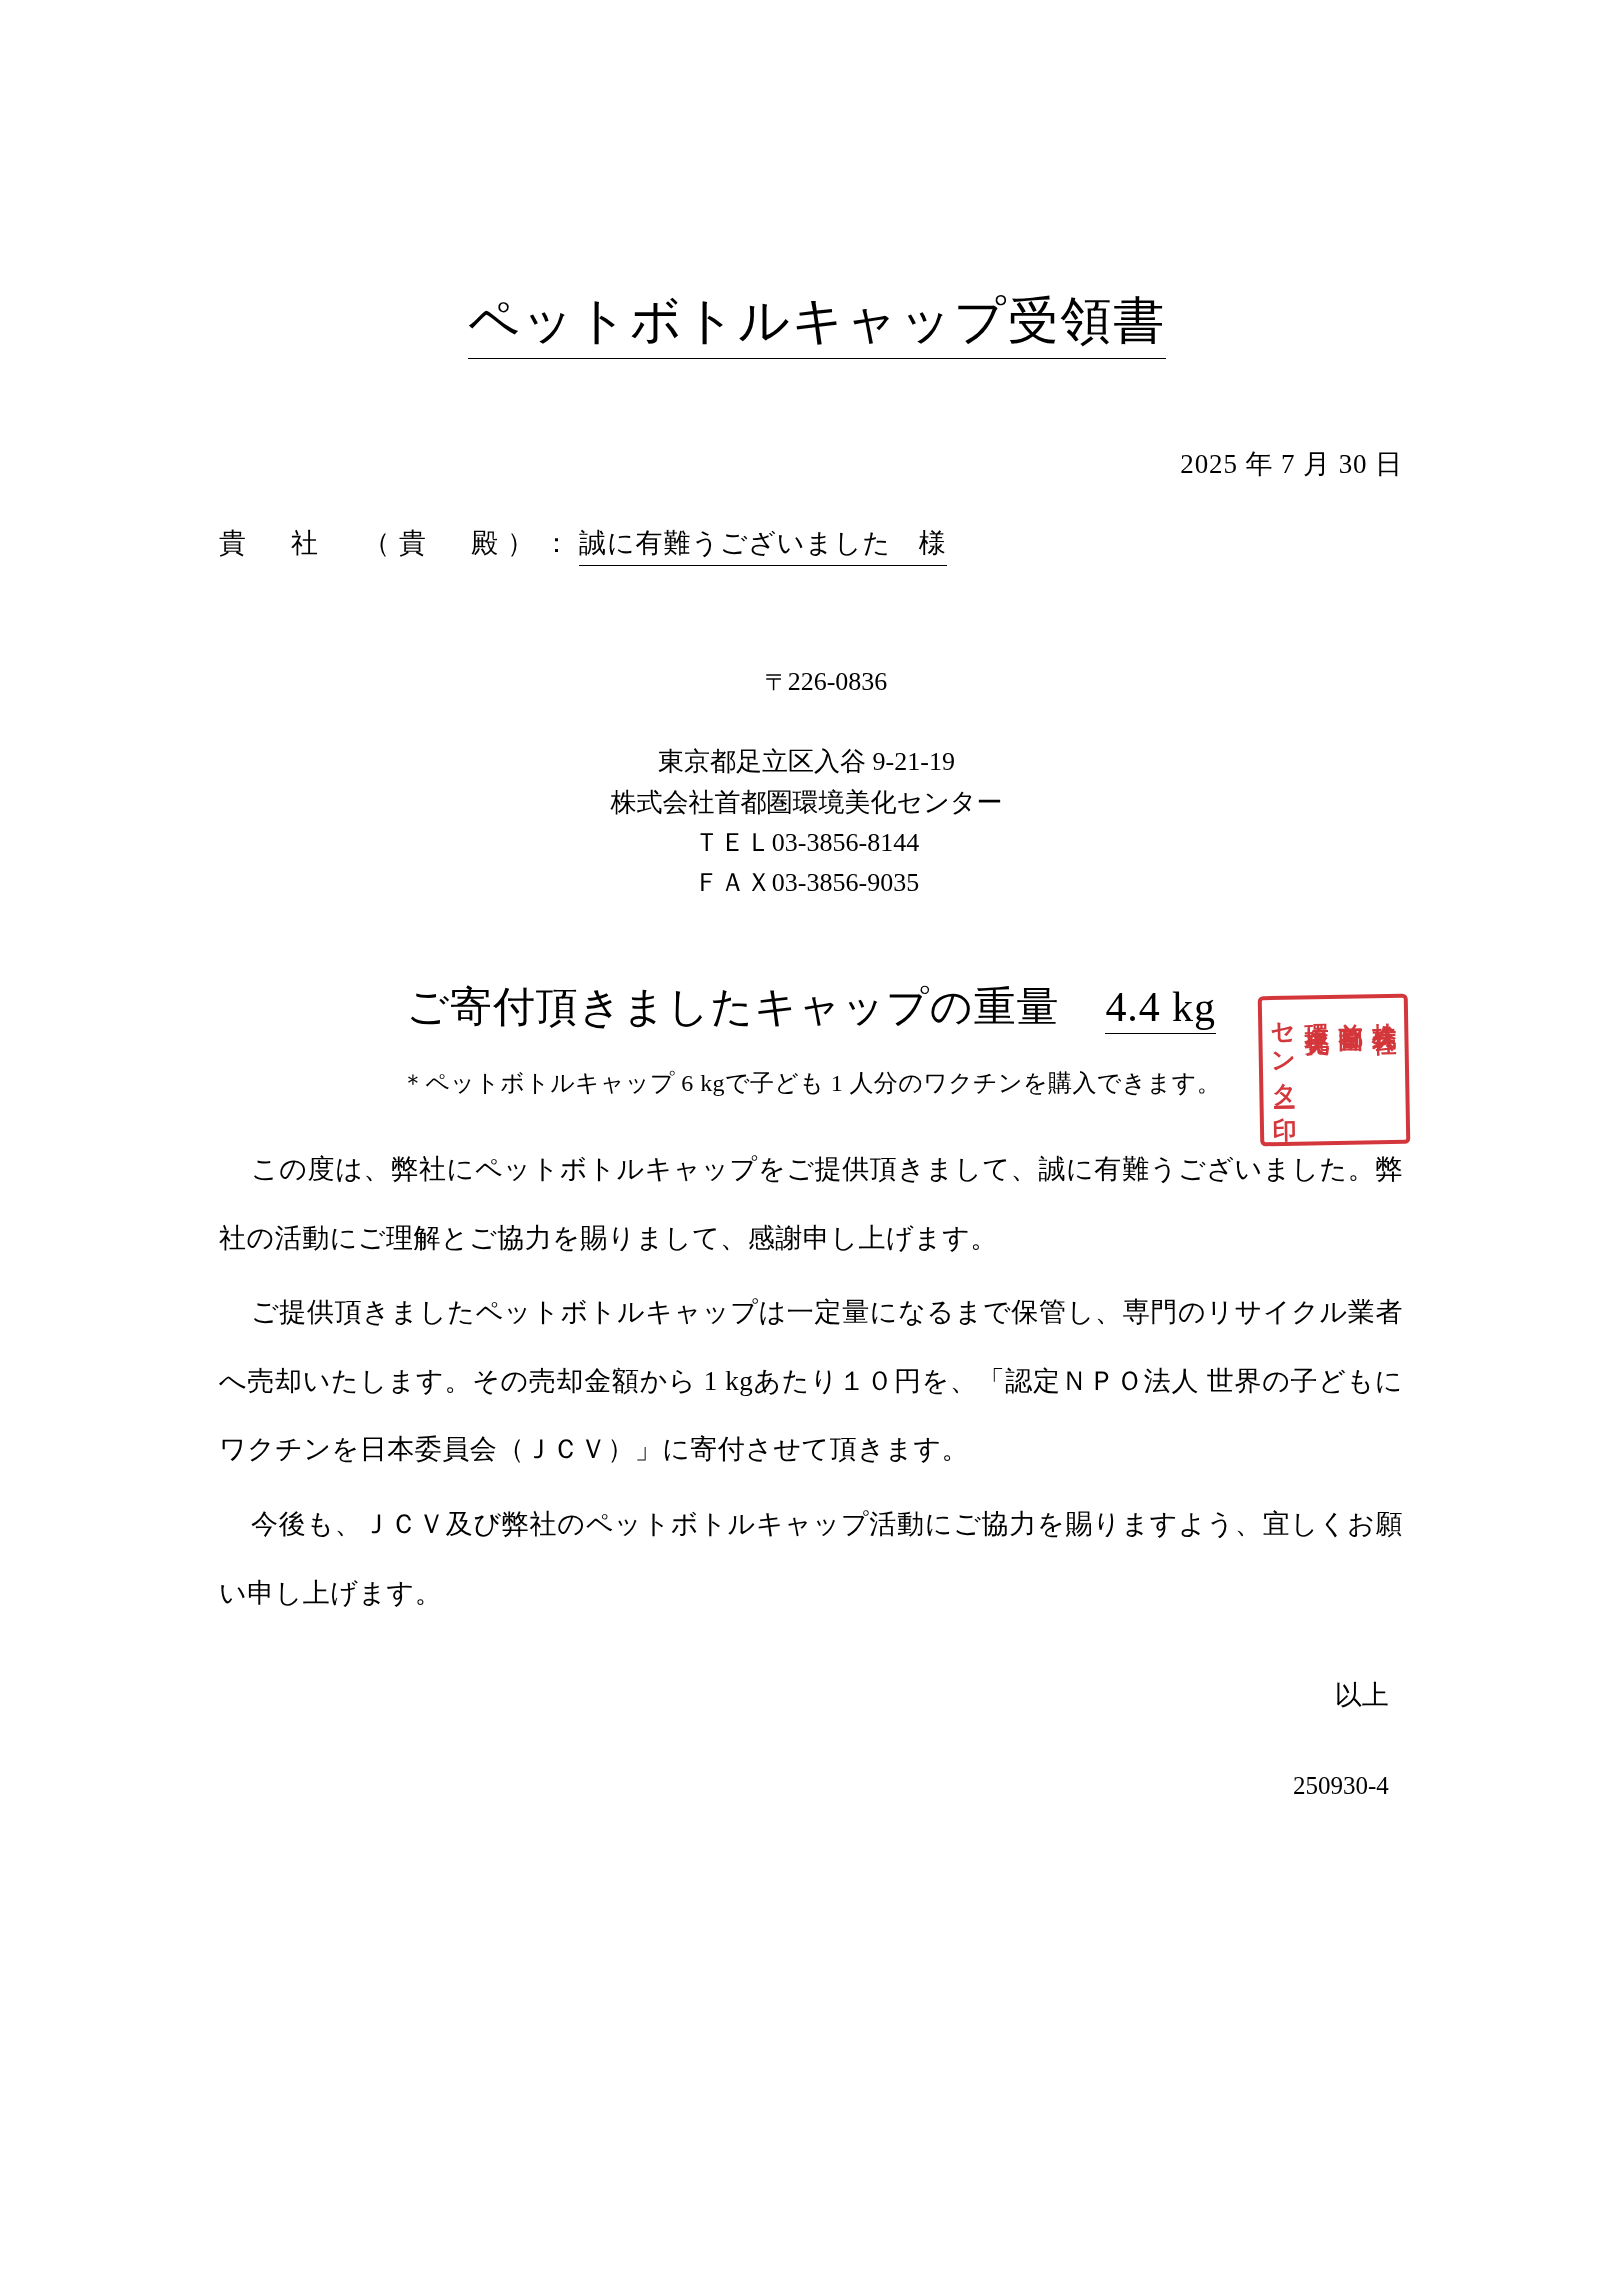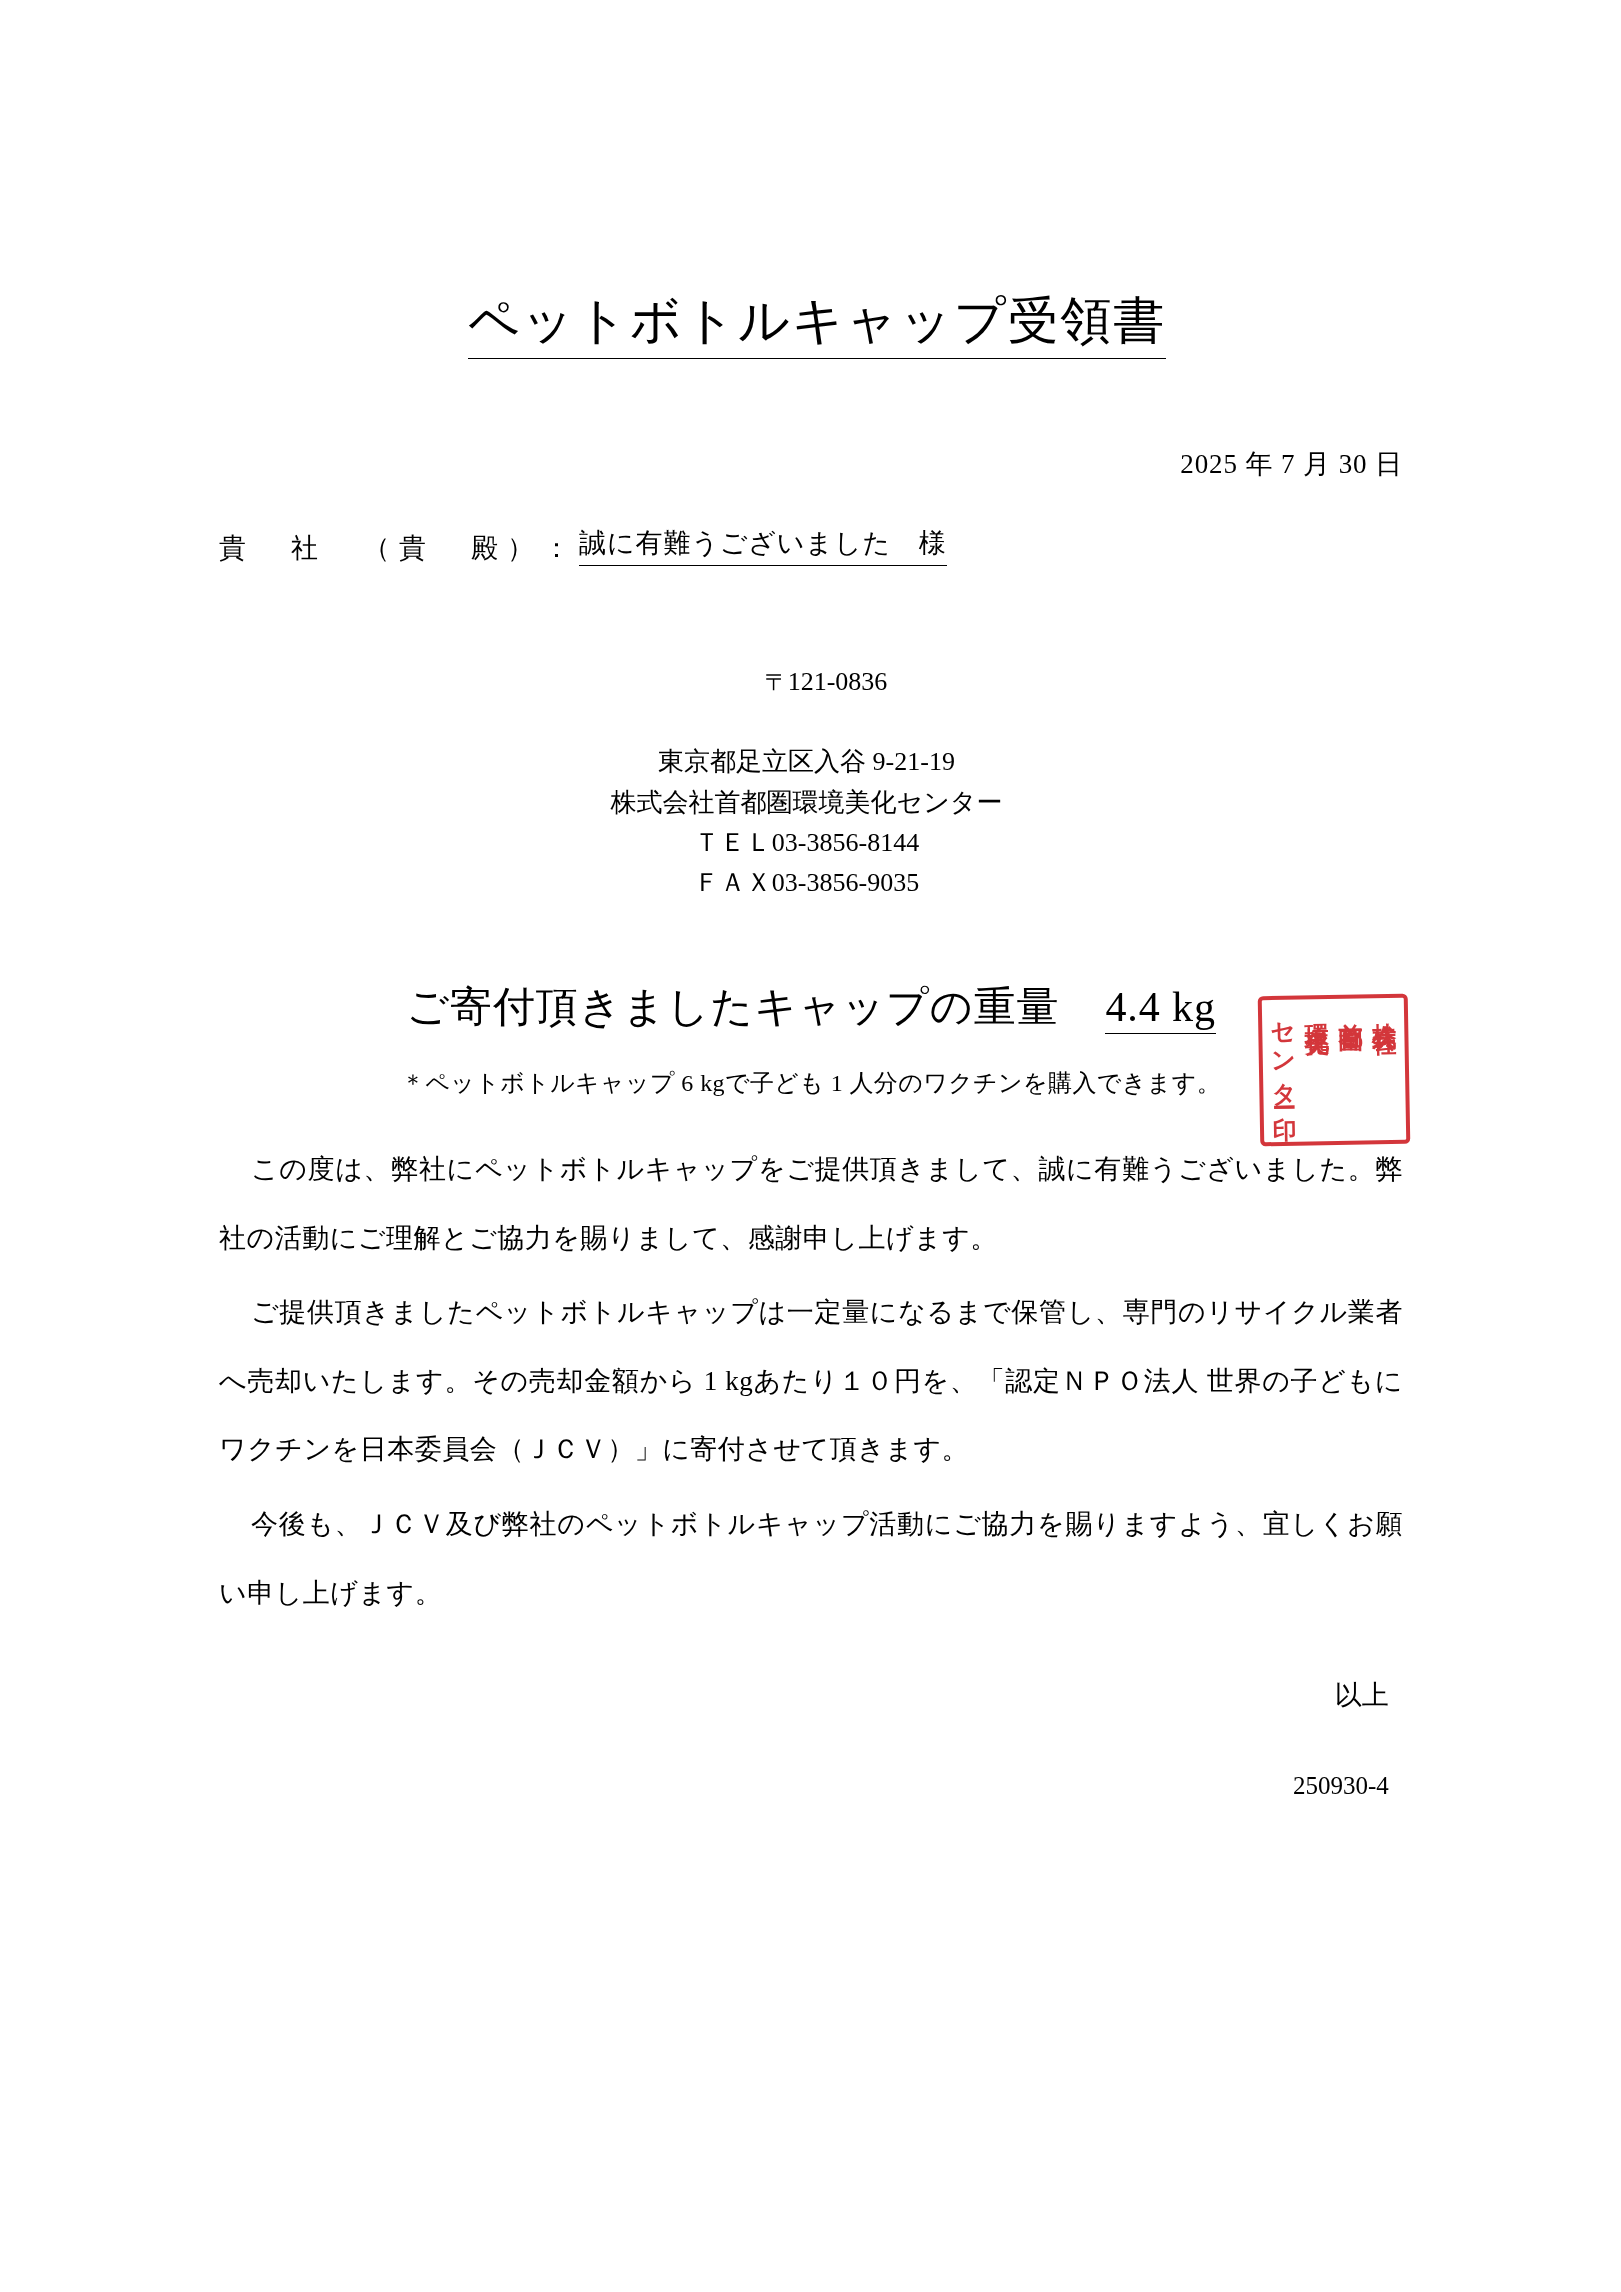--- a/index.html
+++ b/index.html
@@ -43,21 +43,21 @@
     font-size: 27px;
     margin-top: 90px;
     letter-spacing: 0.9px;
   }
 
   
   .addressee-row {
     margin-top: 43px;
     font-size: 27px;
     display: flex;
-    align-items: flex-end;
+    align-items: flex-start;
   }
   .addressee-label {
     letter-spacing: 9px;
     white-space: pre;
   }
   .addressee-value {
     border-bottom: 1.3px solid #000;
     padding-bottom: 3.6px;
     letter-spacing: 0.9px;
   }
@@ -166,21 +166,21 @@
 
   <div class="doc-date">2025 年 7 月 30 日</div>
 
   <div class="addressee-row">
     <span class="addressee-label">貴　社　（貴　殿）：</span>
     <span class="addressee-value">誠に有難うございました　様</span>
   </div>
 
   <div class="sender-block">
     <div class="sender-line">
-      <span class="postal-mark">〒</span><span>121-0836</span>
+      <span class="postal-mark">〒</span><span>226-0836</span>
     </div>
     <div class="sender-line">東京都足立区入谷 9-21-19</div>
     <div class="sender-line">株式会社首都圏環境美化センター</div>
     <div class="sender-line">ＴＥＬ03-3856-8144</div>
     <div class="sender-line">ＦＡＸ03-3856-9035</div>
   </div>
 
   <div class="stamp">
     <div class="stamp-col">株式会社</div>
     <div class="stamp-col">首都圏</div>

